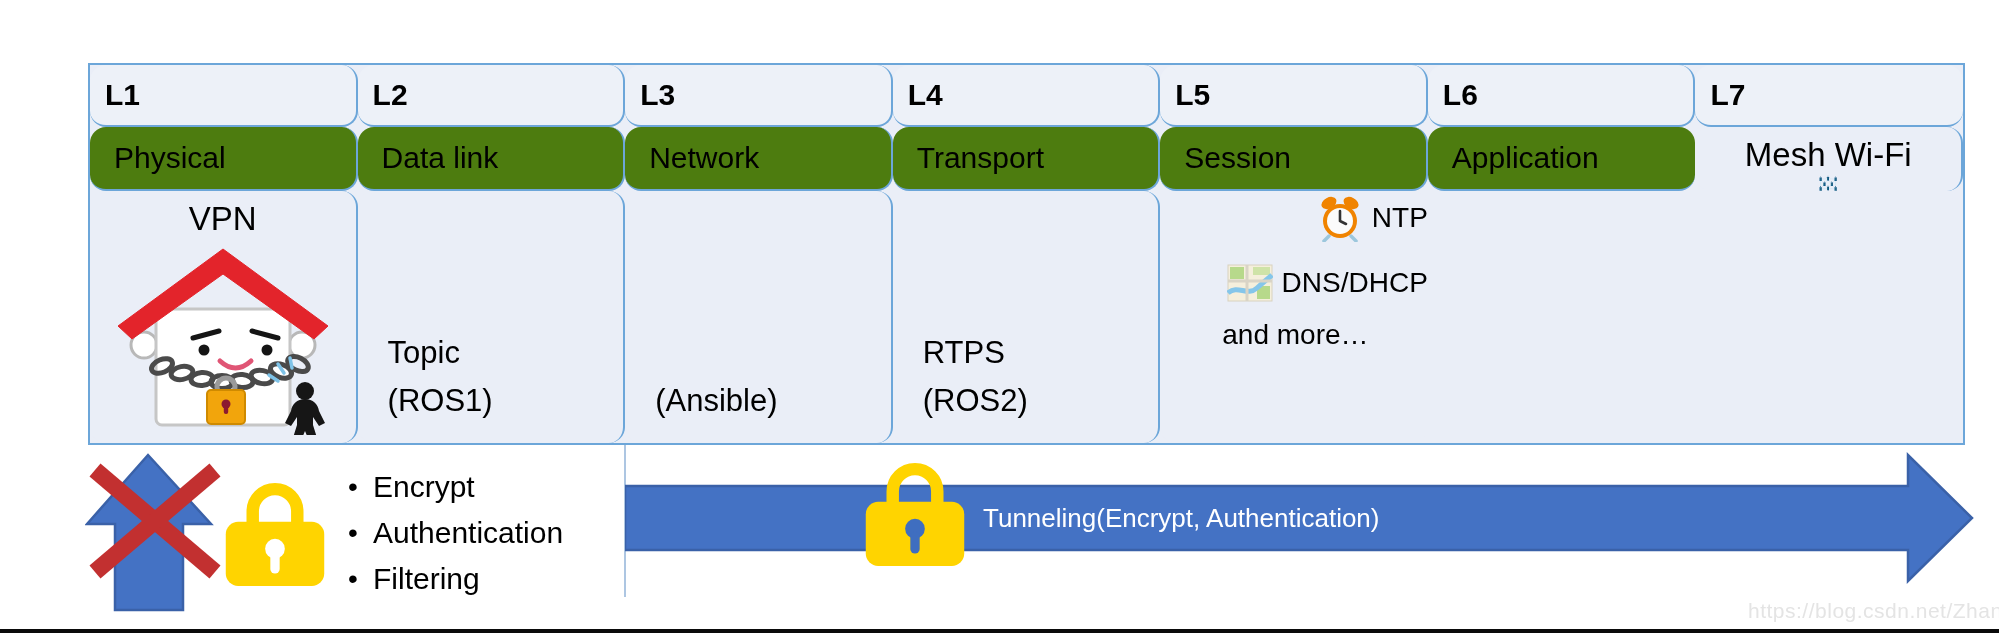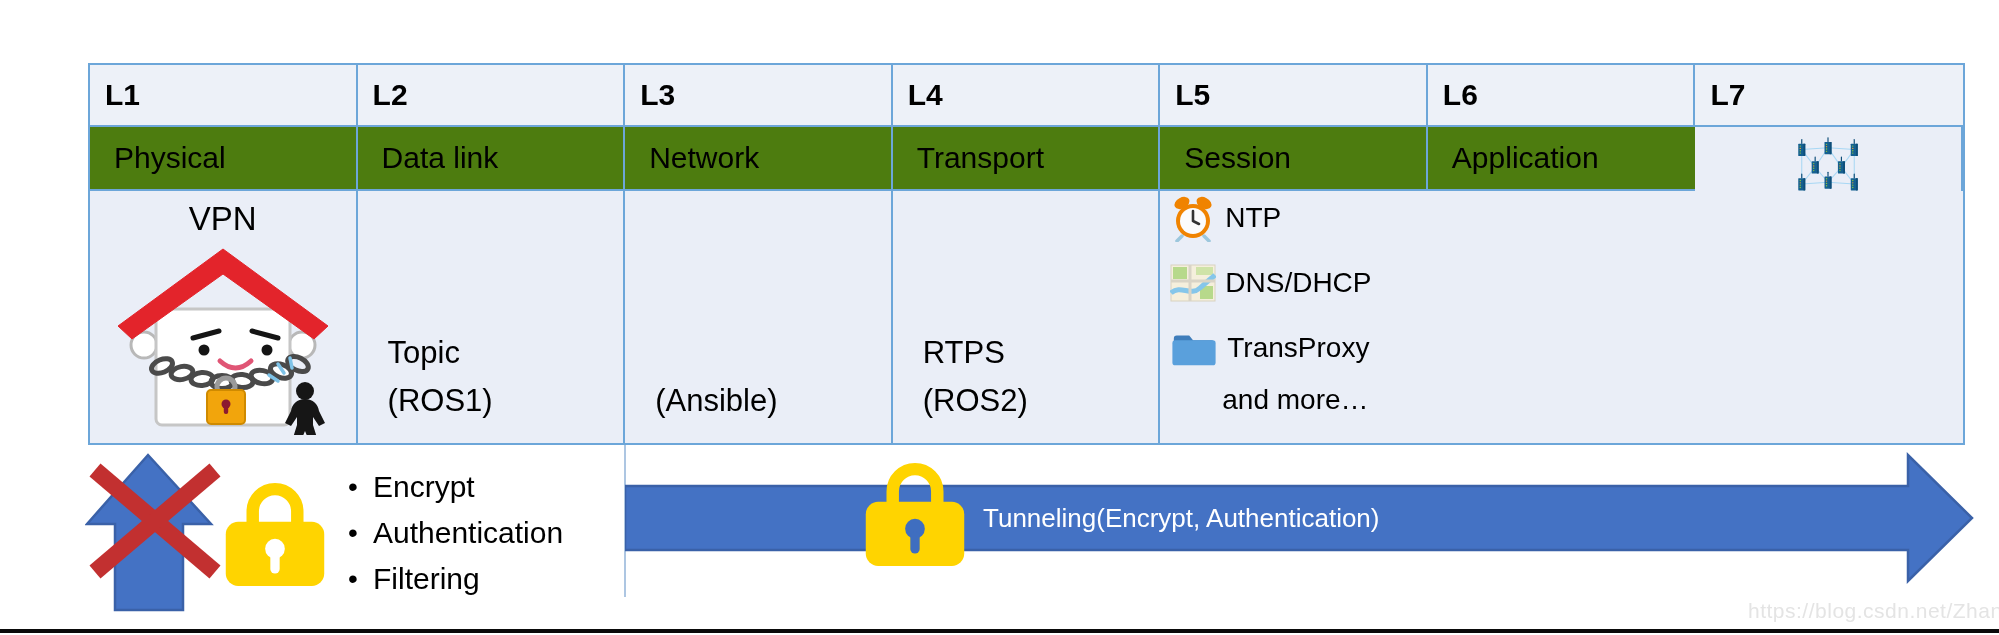--- a/index.html
+++ b/index.html
@@ -8,33 +8,33 @@
     font-family:"Liberation Sans", sans-serif; color:#000; overflow:hidden;
   }
 
   
   .osi-table {
     position:absolute; left:88px; top:63px; width:1877px; height:382px;
     display:grid; grid-template-columns:repeat(7,1fr);
     grid-template-rows:62px 64px 1fr;
     border:2px solid #6ca6d9; box-sizing:border-box; background:#eaeef7;
   }
-  .cell { border-right:2px solid #6ca6d9; border-bottom:2px solid #6ca6d9; box-sizing:border-box; overflow:hidden; }
+  .cell { border-right:2px solid #6ca6d9; border-bottom:2px solid #6ca6d9; box-sizing:border-box; overflow:hidden;border-radius:16px; }
   .cell.last-col { border-right:none; }
   .cell.last-row { border-bottom:none; }
   .hdr  { background:#edf1f8; font-weight:700; font-size:30px; padding:13px 0 0 15px; }
   .nme  { background:#4d7c0f; font-size:30px; display:flex; align-items:center; padding-left:24px; }
   .cnt  { background:#eaeef7; position:relative; font-size:31px; }
 
   .visual-cell { display:flex; flex-direction:column; align-items:center; padding-top:8px; }
   .visual-title { font-size:33px; line-height:40px; }
   .proto { position:absolute; left:30px; bottom:18px; line-height:48px; }
 
   .l7-list { display:flex; flex-direction:column; gap:15px; padding:2px 0 0 10px; }
-  .l7-item { display:flex; align-items:center; gap:9px; height:50px; font-size:28px; }
+  .l7-item { display:flex; align-items:center; gap:9px; height:50px; font-size:28px;justify-content:flex-end; }
   .l7-more { font-size:28px; padding-left:52px; margin-top:-4px; }
 
   
   .abs { position:absolute; }
   #divider-line { left:624px; top:445px; width:2px; height:152px; background:#adc6e2; }
   #blocked-arrow { left:85px; top:452px; }
   #lock-left { left:225px; top:472px; }
   #bullet-list { left:333px; top:464px; font-size:30px; }
   .bullet-row { display:flex; align-items:center; height:46px; }
   .bullet-dot { width:40px; text-align:center; font-size:28px; }
@@ -60,20 +60,21 @@
     <div class="cell hdr last-col">L7</div>
 
     <div class="cell nme">Physical</div>
     <div class="cell nme">Data link</div>
     <div class="cell nme">Network</div>
     <div class="cell nme">Transport</div>
     <div class="cell nme">Session</div>
     <div class="cell nme last-col">Application</div>
 
     <div class="cell cnt visual-cell last-row">
+      <div class="visual-title">Mesh Wi-Fi</div>
       <svg width="252" height="192" viewBox="0 0 252 192">
         <defs>
           <g id="rt">
             <rect x="-2" y="-26" width="4" height="17" rx="1.5" fill="#0e4d78"></rect>
             <rect x="-12" y="-10" width="24" height="42" rx="2" fill="#156090"></rect>
             <rect x="6" y="-10" width="6" height="42" fill="#0e4d78"></rect>
             <circle cx="-5" cy="-2" r="2.4" fill="#8cc63f"></circle>
             <circle cx="-5" cy="6" r="2.4" fill="#f0a030"></circle>
             <circle cx="-5" cy="14" r="2.4" fill="#8cc63f"></circle>
             <circle cx="-5" cy="22" r="2.4" fill="#8cc63f"></circle>
@@ -189,27 +190,20 @@
           <svg width="46" height="42" viewBox="0 0 46 42">
             <rect x="1" y="3" width="44" height="36" fill="#f5efdc" stroke="#d8d2c0"></rect>
             <rect x="3" y="5" width="14" height="12" fill="#b7d98b"></rect>
             <rect x="30" y="24" width="13" height="13" fill="#b7d98b"></rect>
             <rect x="26" y="5" width="17" height="8" fill="#cfe3a8"></rect>
             <path d="M1,31 C11,22 20,35 30,26 S42,16 45,13" stroke="#85c6ea" stroke-width="5" fill="none"></path>
             <path d="M20,3 V39 M1,19 H45" stroke="#d9d4c6" stroke-width="3"></path>
           </svg>
           <span>DNS/DHCP</span>
         </div>
-        <div class="l7-item">
-          <svg width="48" height="40" viewBox="0 0 50 40">
-            <path d="M4,10 a3,3 0 0 1 3,-3 h13 l4,5 h19 a3,3 0 0 1 3,3 v3 H4 Z" fill="#3f7dbb"></path>
-            <rect x="2.5" y="12" width="45" height="26" rx="3" fill="#5aa0dc"></rect>
-          </svg>
-          <span>TransProxy</span>
-        </div>
         <div class="l7-more">and more…</div>
       </div>
     </div>
   </div>
 
   <div class="abs" id="divider-line"></div>
 
   <svg class="abs" id="blocked-arrow" width="140" height="162" viewBox="0 0 140 162">
     <polygon points="63,3 126,72 98,72 98,158 30,158 30,72 2,72" fill="#4472c4" stroke="#3a61a8" stroke-width="2.5"></polygon>
     <g stroke="#c23030" stroke-width="17">

